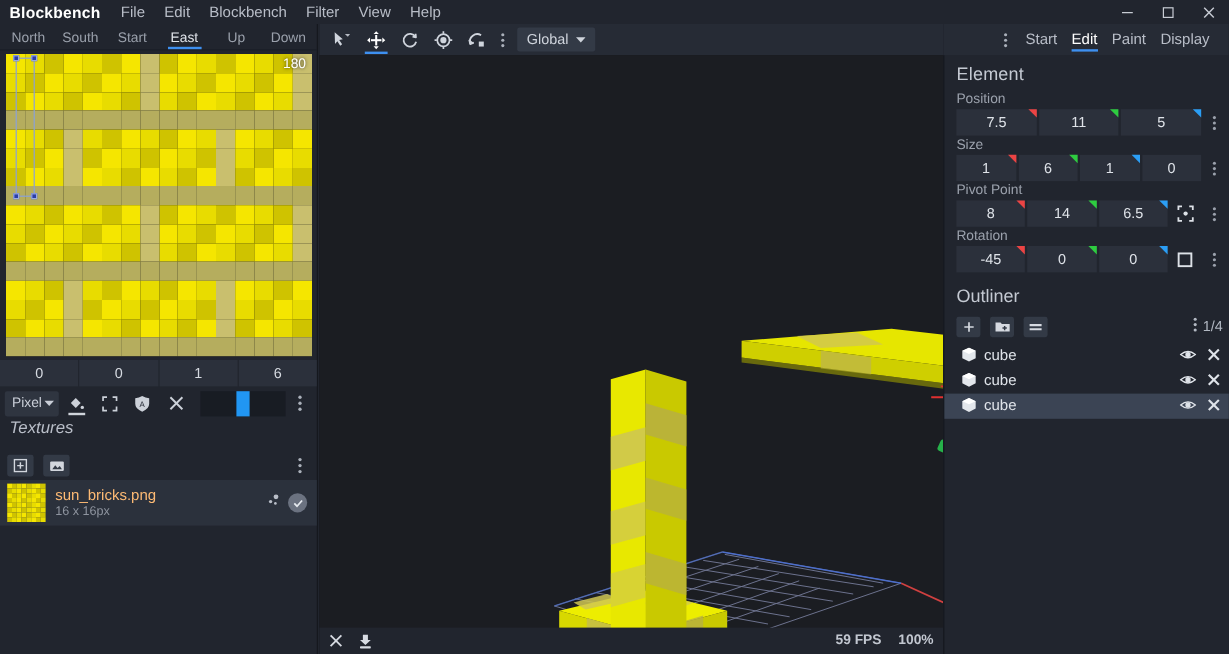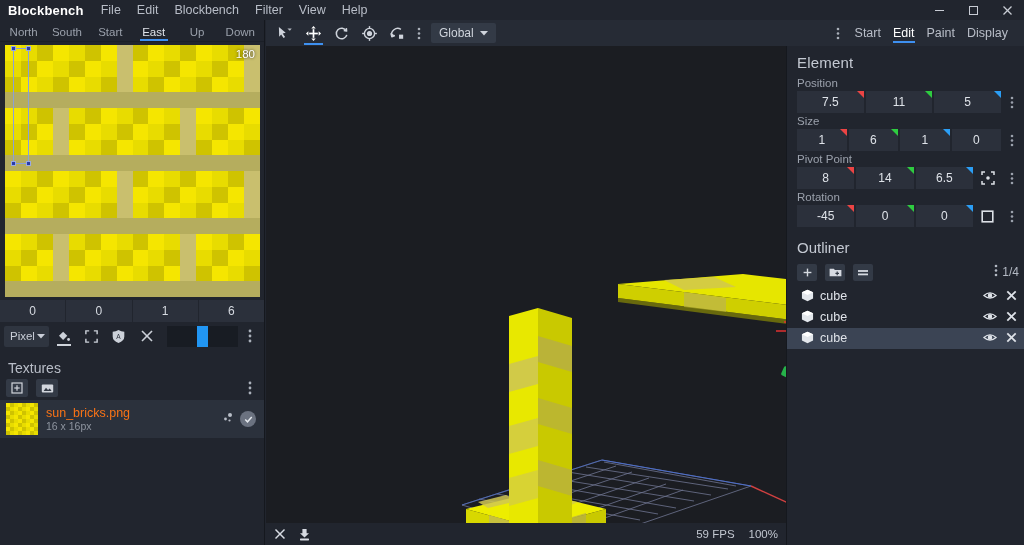--- a/index.html
+++ b/index.html
@@ -108,34 +108,34 @@
     content: ""; position: absolute; bottom: 1px; left: 6px; right: 6px; height: 2px;
     background: #cfd4db;
   }
   .color-strip {
     width: 72px; height: 21px; background: #181c23; margin-left: 6px;
     display: flex; align-items: center; justify-content: center;
   }
   .color-swatch { width: 11px; height: 21px; background: #2196f3; }
   .kebab { width: 20px; display: flex; align-items: center; justify-content: center; color: #aab0ba; }
 
-  .tex-head { height: 28px; display: flex; align-items: flex-end; padding: 0 8px; position: relative; }
+  .tex-head { height: 28px; display: flex; align-items: flex-start; padding: 0 8px; position: relative; font-style: italic; }
   .tex-title { font-size: 14px; color: #b9bec8; }
   .tex-bar { height: 24px; display: flex; align-items: center; padding: 0 6px; gap: 8px; position: relative; }
   .tex-bar .kebab { position: absolute; right: 4px; }
   .tbtn { width: 22px; height: 18px; display: flex; align-items: center; justify-content: center;
           background: #333a46; border-radius: 2px; color: #d2d6dd; }
   .tex-item {
     display: flex; align-items: center; height: 38px; background: #2b313c; padding: 0 8px 0 6px;
     gap: 8px; position: relative;
   }
   .tex-thumb { width: 32px; height: 32px; display: grid;
     grid-template-columns: repeat(8,1fr); grid-template-rows: repeat(8,1fr); }
   .tex-thumb i { display: block; }
-  .tex-name { font-size: 12.5px; color: #f97316; line-height: 14px; }
+  .tex-name { font-size: 12.5px; color: #fdba74; line-height: 14px; }
   .tex-sub { font-size: 10.5px; color: #8e949f; line-height: 13px; }
   .tex-actions { position: absolute; right: 8px; display: flex; align-items: center; gap: 6px; }
   .tex-check {
     width: 16px; height: 16px; border-radius: 50%; background: #6b7280; color: #d8dce2;
     display: flex; align-items: center; justify-content: center; font-size: 10px;
   }
 
   
   .viewport {
     position: absolute; left: 266px; top: 20px; width: 520px; height: 525px;
@@ -154,21 +154,21 @@
     content: ""; position: absolute; bottom: 0; left: 4px; right: 4px; height: 2px; background: #3e90f0;
   }
   .vp-kebab { width: 14px; display: flex; align-items: center; justify-content: center; color: #aab0ba; }
   .global-sel {
     margin-left: 4px; background: #333a46; height: 20px; display: flex; align-items: center;
     padding: 0 8px; gap: 6px; font-size: 12px; color: #cfd4dc; border-radius: 2px;
   }
   .scene { position: absolute; left: 0; top: 26px; width: 520px; height: 499px; background: #1b1d22; }
   .vp-status {
     position: absolute; left: 0; bottom: 0; width: 520px; height: 22px;
-    background: #21252e; display: flex; align-items: center; padding: 0 8px; gap: 12px;
+    background: #21252e; display: flex; align-items: center; padding: 0 8px; gap: 12px; font-weight: bold;
   }
   .vp-status .right { margin-left: auto; display: flex; gap: 14px; font-size: 11.5px; color: #c2c7d0; }
   .st-ic { color: #d7dbe2; display: flex; align-items: center; }
 
   
   .right-panel {
     position: absolute; left: 786px; top: 20px; width: 238px; height: 525px;
     background: #21252e; border-left: 1px solid #15181e;
   }
   .mode-bar {

